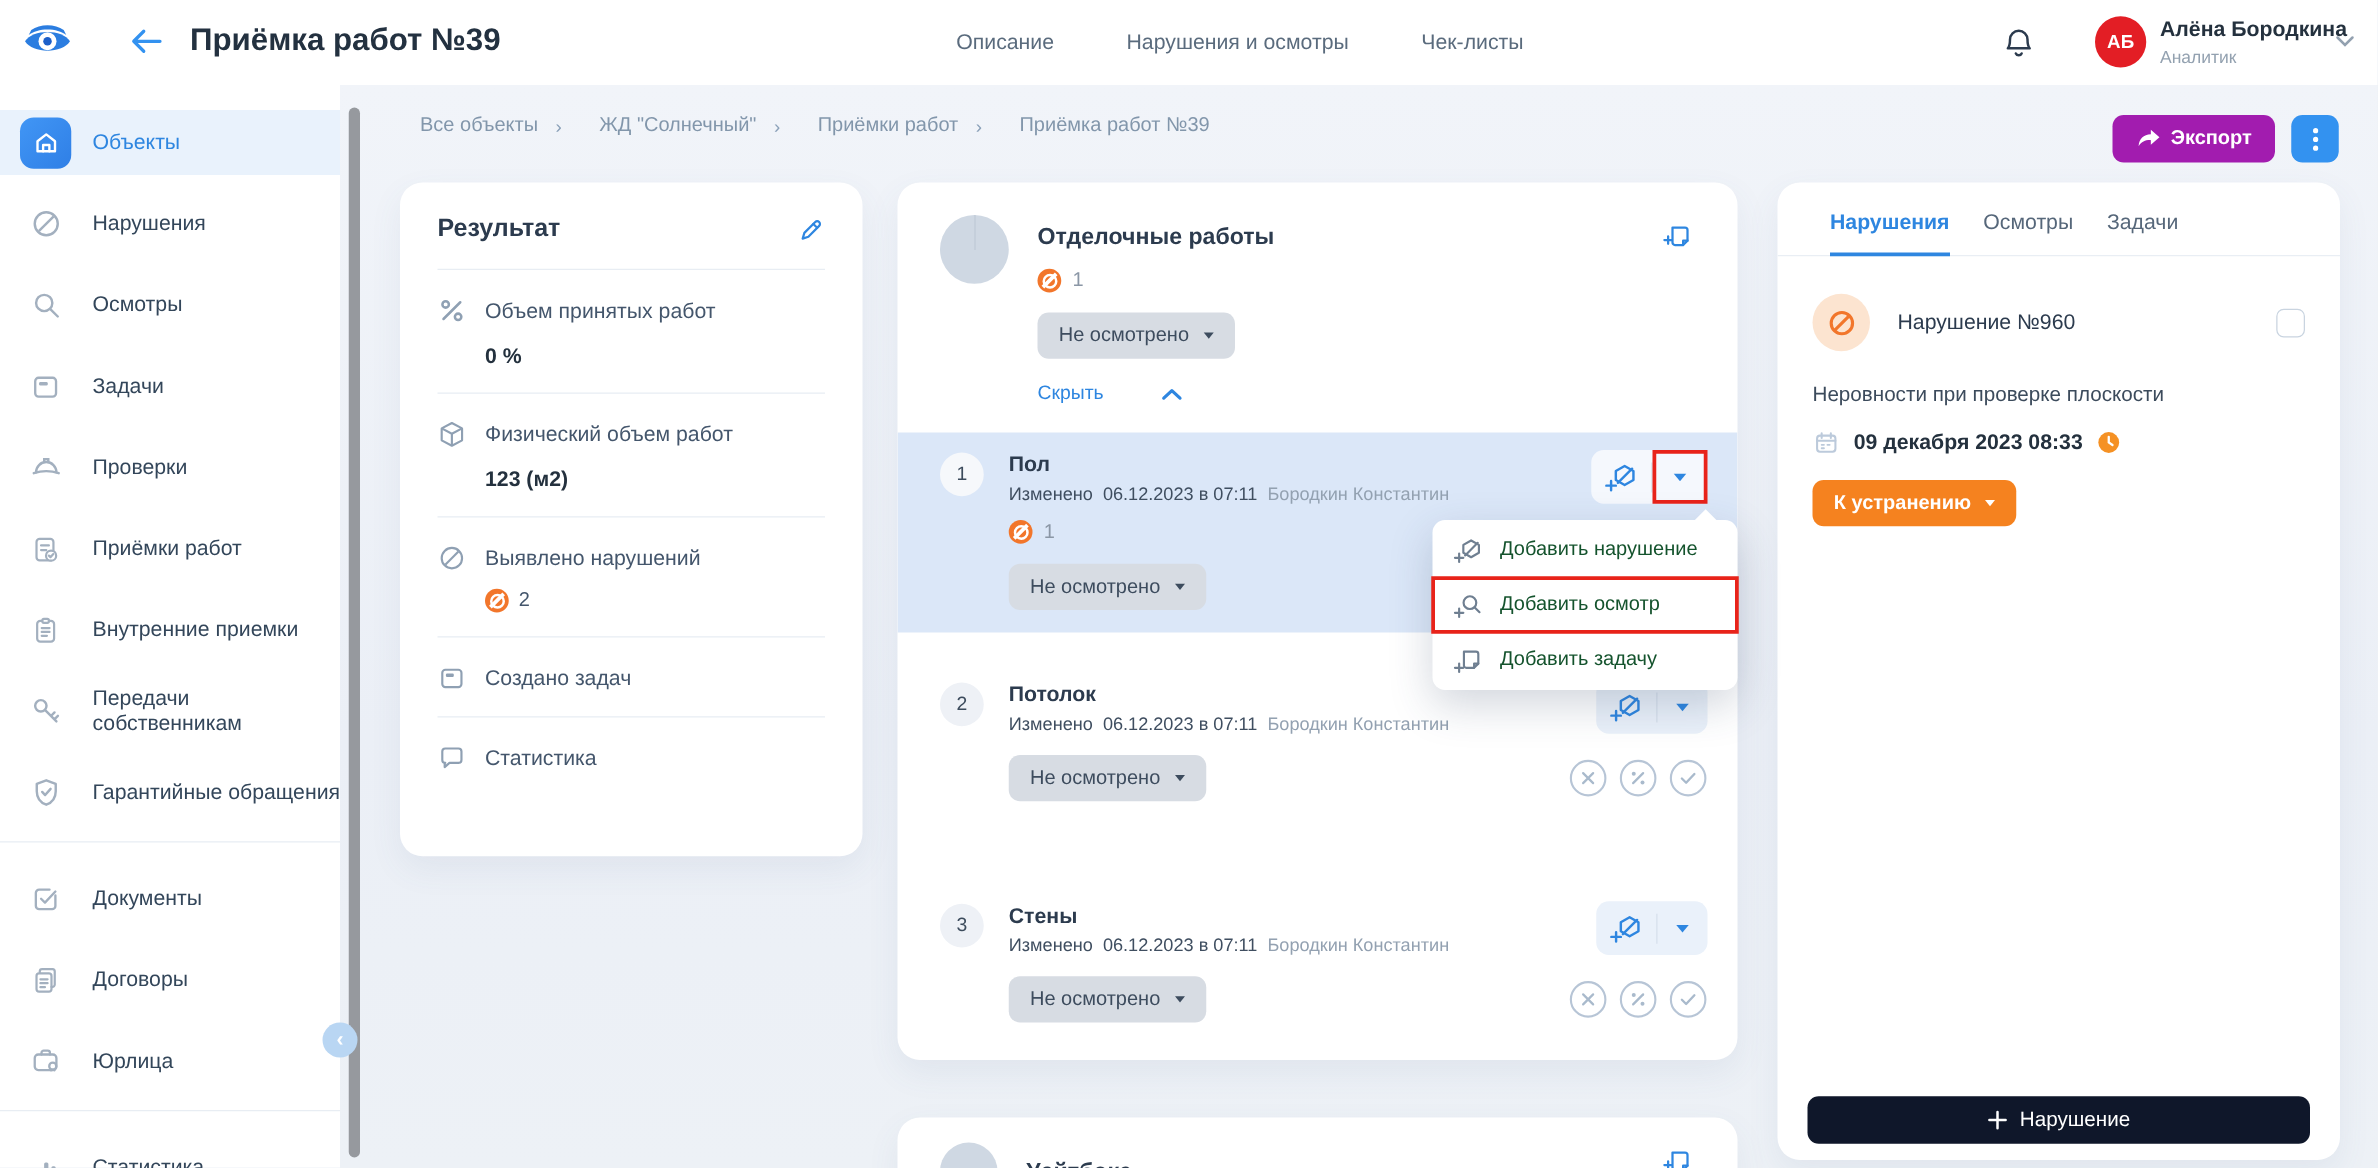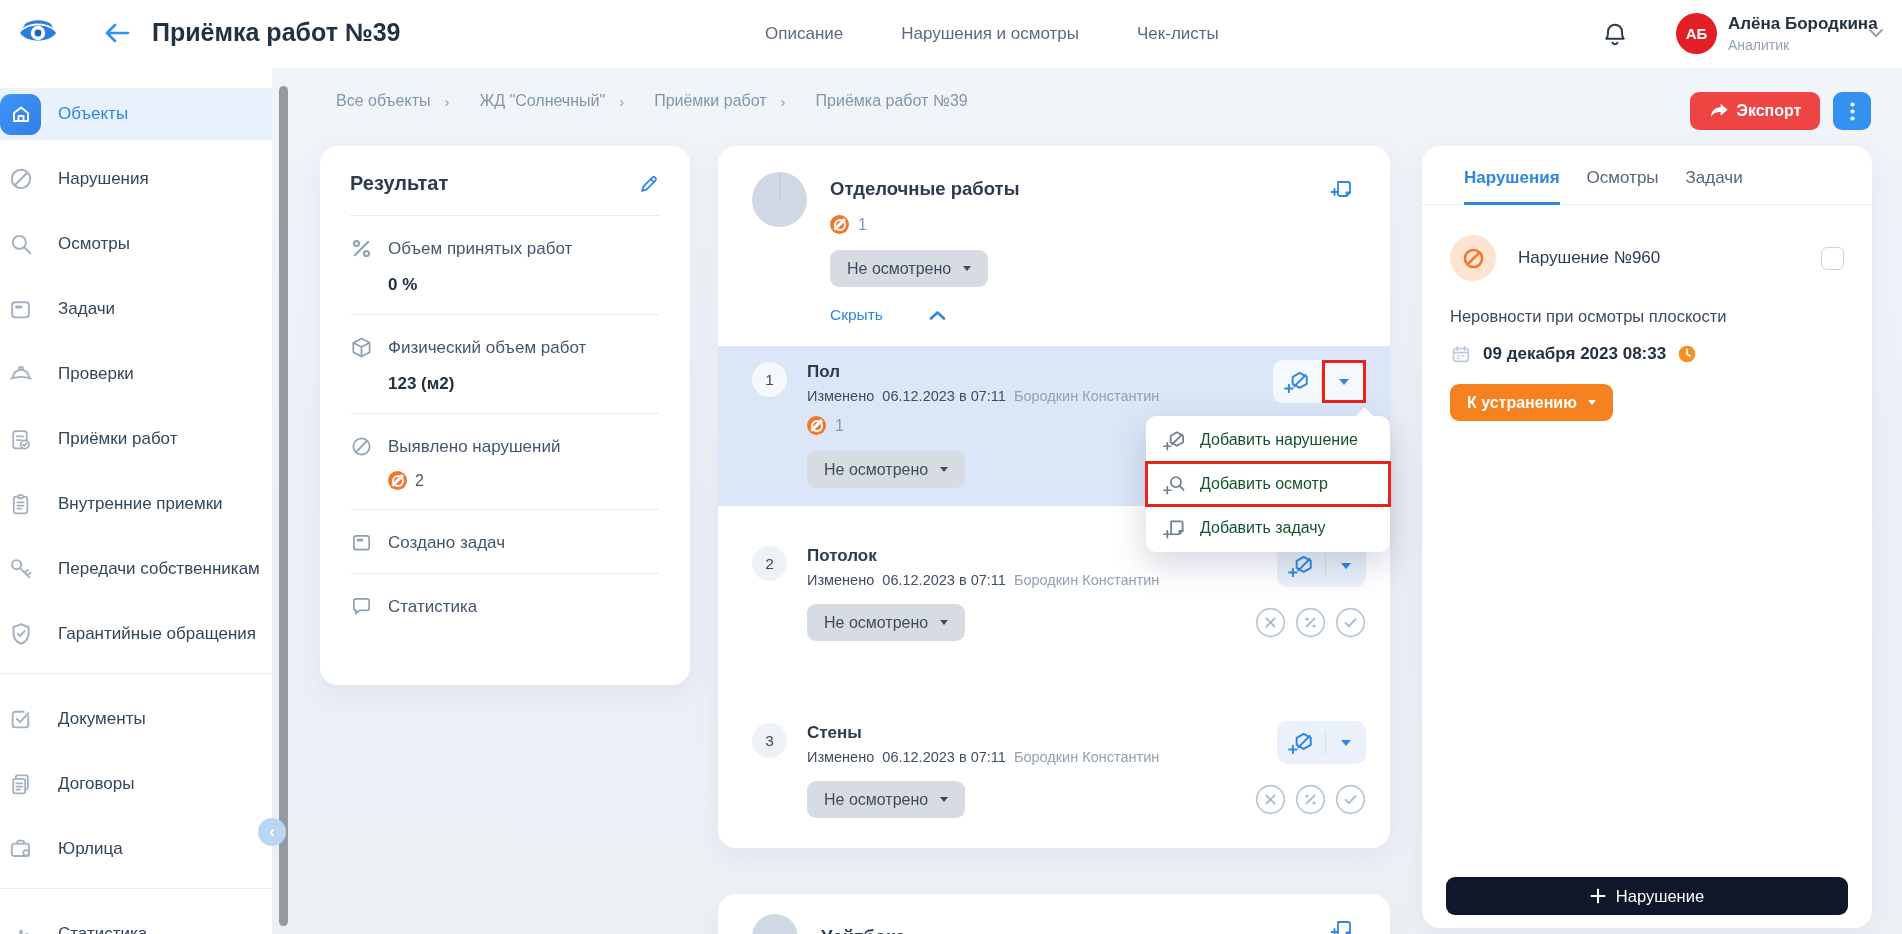--- a/index.html
+++ b/index.html
@@ -16,42 +16,42 @@
   .top-nav .nav-item { font-size:17px; color:#5a6b7d; cursor:pointer; }
   .bell { position:absolute; left:1601px; top:20px; cursor:pointer; }
   .avatar { position:absolute; left:1676px; top:13px; width:41px; height:41px; border-radius:50%;
     background:#e31e25; color:#fff; font-size:15px; font-weight:700; display:flex; align-items:center; justify-content:center; }
   .user-name { position:absolute; left:1728px; top:14px; font-size:17px; font-weight:600; color:#24313e; white-space:nowrap; }
   .user-role { position:absolute; left:1728px; top:37px; font-size:14px; color:#93a1b0; }
   .user-caret { position:absolute; left:1868px; top:28px; }
 
   
   .sidebar { position:absolute; left:0; top:68px; width:272px; height:866px; background:#fff; z-index:20; padding-top:20px; }
-  .side-item { height:52px; margin-bottom:13px; display:flex; align-items:center; padding-left:0; cursor:pointer; }
+  .side-item { height:52px; margin-bottom:13px; display:flex; align-items:center; padding-left:16px; cursor:pointer; }
   .side-item .icon-box { width:41px; height:41px; display:flex; align-items:center; justify-content:center; flex:0 0 41px; }
   .side-item.active { background:#e9f2fc; }
   .side-item.active .icon-box { background:linear-gradient(135deg,#4196f5,#2f7fe6); border-radius:11px; }
   .side-item .lbl { margin-left:17px; font-size:17px; color:#33465a; }
   .side-item.active .lbl { color:#2e86e0; }
   .side-divider { height:1px; background:#e8edf3; margin:6px 0 19px 0; }
   .collapse-toggle { position:absolute; left:272px; top:818px; width:28px; height:28px; margin-left:-14px;
     border-radius:50%; background:#b9d6f3; color:#fff; font-size:17px; font-weight:700; display:flex;
     align-items:center; justify-content:center; z-index:25; cursor:pointer; }
 
   
   .main-bg { position:absolute; left:272px; top:68px; width:1630px; height:866px;
     background:linear-gradient(180deg,#f1f4f9 0%, #ebeff6 60%, #edf1f6 100%); }
   .v-scrollbar { position:absolute; left:279px; top:86px; width:9px; height:840px; border-radius:5px;
     background:#96999e; z-index:22; }
 
   .breadcrumb { position:absolute; left:320px; top:92px; display:flex; align-items:center; gap:14px; font-size:16px; color:#8296ab; }
   .breadcrumb .sep { font-size:15px; color:#8aa0b8; }
   .crumb { cursor:pointer; white-space:nowrap;margin-left:16px; }
 
-  .export-btn { position:absolute; left:1690px; top:92px; width:130px; height:38px; background:#ef4444; border-radius:9px;
+  .export-btn { position:absolute; left:1690px; top:92px; width:130px; height:38px; background:#a21caf; border-radius:9px;
     display:flex; align-items:center; justify-content:center; gap:9px; color:#fff; font-size:16px; font-weight:600; cursor:pointer; }
   .kebab-btn { position:absolute; left:1833px; top:92px; width:38px; height:38px; background:#3392f0; border-radius:9px;
     display:flex; align-items:center; justify-content:center; cursor:pointer; }
 
   .card { background:#fff; border-radius:18px; box-shadow:0 10px 26px rgba(73,98,135,.08); }
 
   
   .result-card { position:absolute; left:320px; top:146px; width:370px; height:539px; padding:26px 30px 0 30px; overflow:hidden; }
   .result-head { display:flex; align-items:center; justify-content:space-between; padding-bottom:20px; border-bottom:1px solid #e8edf3; }
   .result-title { font-size:20px; font-weight:600; color:#2c3b4e; }
@@ -647,21 +647,21 @@
     <div class="viol-row">
       <span class="viol-avatar">
         <svg width="25" height="25" viewBox="0 0 24 24" fill="none" stroke="#f2762b" stroke-width="2.4">
           <circle cx="12" cy="12" r="8.2"></circle>
             <path d="M6.8 17.2 L17.2 6.8"></path>
         </svg>
       </span>
       <span class="viol-title">Нарушение №960</span>
       <span class="checkbox"></span>
     </div>
-    <div class="viol-desc">Неровности при осмотры плоскости</div>
+    <div class="viol-desc">Неровности при проверке плоскости</div>
     <div class="viol-date">
       <span>
         <svg width="22" height="22" viewBox="0 0 24 24" fill="none" stroke="#bccadb" stroke-width="1.8" stroke-linecap="round">
           <rect x="4" y="6" width="16" height="14" rx="2.5"></rect>
             <path d="M8 4 v4 M16 4 v4 M4 10.5 h16"></path>
           <path d="M8 14 h2 M13 14 h2 M8 17 h2" stroke-width="1.6"></path>
         </svg>
       </span>
       <span>09 декабря 2023 08:33</span>
       <span>

